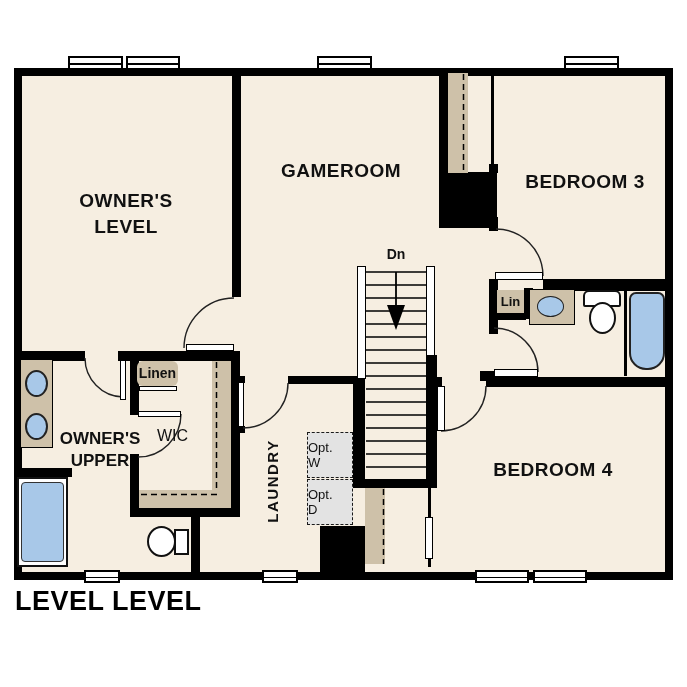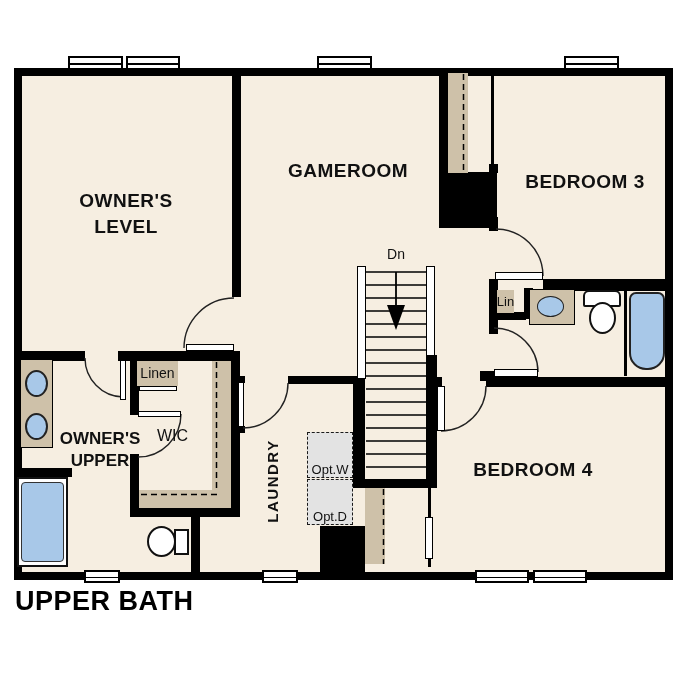--- a/index.html
+++ b/index.html
@@ -10,28 +10,28 @@
   .floor{background:#f6eee1;border:8px solid #000;}
   .wall{background:#000;}
   
   .tan{background:#cec1a9;}
   .blue{background:#a8c8e8;border:2px solid #222;}
   .white-fix{background:#fff;border:2px solid #111;}
   .window{background:#fff;border:2px solid #000;z-index:6;}
   .window:after{content:"";position:absolute;left:0;right:0;top:50%;height:1.5px;background:#000;}
   .leaf{background:#fff;border:1.5px solid #000;z-index:5;}
   .rail{background:#fff;border:1.5px solid #000;z-index:4;}
-  .optbox{background:#e3e3e3;border:1.6px dashed #1a1a1a;display:flex;flex-direction:row;
-          align-items:flex-end;justify-content:center;font-size:13px;line-height:15px;color:#111;}
+  .optbox{background:#e3e3e3;border:1.6px dashed #1a1a1a;display:flex;flex-direction:column;
+          align-items:flex-start;justify-content:center;font-size:13px;line-height:15px;color:#111;}
   
   .lbl{display:flex;flex-direction:column;align-items:center;justify-content:center;
        text-align:center;font-weight:bold;color:#111;z-index:7;}
   .room{font-size:19px;line-height:26px;letter-spacing:.5px;}
   .small{font-size:16px;line-height:20px;}
-  .tiny{font-size:13.5px;font-weight:normal;line-height:15px;}
+  .tiny{font-size:13.5px;font-weight:bold;line-height:15px;}
   .laundry-lbl{transform:rotate(-90deg);font-size:15px;letter-spacing:1.5px;}
   .title{font-size:27px;font-weight:bold;letter-spacing:.5px;color:#000;}
   svg.overlay{position:absolute;left:0;top:0;z-index:3;pointer-events:none;}
   .arrow{width:0;height:0;border-left:9px solid transparent;border-right:9px solid transparent;
          border-top:25px solid #000;z-index:4;}
   .ellipse{border-radius:50%;}
 </style>
 </head>
 <body>
 
@@ -80,25 +80,25 @@
   <div class="abs window" style="left:475px;top:570px;width:54px;height:13px;"></div>
   <div class="abs window" style="left:533px;top:570px;width:54px;height:13px;"></div>
 
   <div class="abs tan" style="left:20px;top:359px;width:33px;height:89px;border:1.5px solid #000;"></div>
   <div class="abs tan" style="left:448px;top:73px;width:20px;height:100px;"></div>
   <div class="abs tan" style="left:212px;top:361px;width:19px;height:131px;"></div>
   <div class="abs tan" style="left:139px;top:490px;width:92px;height:18px;"></div>
   <div class="abs tan" style="left:365px;top:488px;width:20px;height:76px;"></div>
   <div class="abs tan" style="left:529px;top:289px;width:46px;height:36px;border:1.5px solid #000;"></div>
 
-  <div class="abs tan lbl tiny" style="left:137px;top:361px;width:41px;height:25px;font-size:14px;">
+  <div class="abs tan lbl tiny" style="left:137px;top:361px;width:41px;height:25px;font-size:14px;border-radius:6px;">
     <span>Linen</span>
   </div>
   <div class="abs" style="left:139px;top:386px;width:38px;height:5px;background:#fff;border:1px solid #000;"></div>
-  <div class="abs tan lbl tiny" style="left:497px;top:290px;width:17px;height:23px;font-size:13px;">
+  <div class="abs tan lbl tiny" style="left:497px;top:290px;width:27px;height:23px;font-size:13px;">
     <span>Lin</span>
   </div>
 
   <div class="abs blue ellipse" style="left:25px;top:370px;width:23px;height:27px;"></div>
   <div class="abs blue ellipse" style="left:25px;top:413px;width:23px;height:27px;"></div>
   <div class="abs white-fix" style="left:17px;top:477px;width:51px;height:90px;"></div>
   <div class="abs blue" style="left:21px;top:482px;width:43px;height:80px;border:1px solid #333;border-radius:4px;"></div>
   <div class="abs white-fix ellipse" style="left:147px;top:526px;width:29px;height:31px;"></div>
   <div class="abs white-fix" style="left:174px;top:529px;width:15px;height:26px;"></div>
   <div class="abs blue ellipse" style="left:537px;top:296px;width:27px;height:21px;border-width:1.5px;"></div>
@@ -145,40 +145,40 @@
     <path d="M463.5 74V172" fill="none" stroke="#000" stroke-width="1.5" stroke-dasharray="6 4"></path>
     <path d="M216.5 362V491" fill="none" stroke="#000" stroke-width="1.5" stroke-dasharray="6 4"></path>
     <path d="M141 494.5H217" fill="none" stroke="#000" stroke-width="1.5" stroke-dasharray="6 4"></path>
     <path d="M383.5 489V564" fill="none" stroke="#000" stroke-width="1.5" stroke-dasharray="6 4"></path>
   </svg>
 
   <div class="abs lbl room" style="left:40px;top:187px;width:172px;height:54px;">
     <span>OWNER'S</span>
     <span>LEVEL</span>
   </div>
-  <div class="abs lbl room" style="left:262px;top:158px;width:172px;height:26px;">
+  <div class="abs lbl room" style="left:255px;top:158px;width:172px;height:26px;">
     <span>GAMEROOM</span>
   </div>
   <div class="abs lbl room" style="left:495px;top:169px;width:180px;height:26px;">
     <span>BEDROOM 3</span>
   </div>
-  <div class="abs lbl room" style="left:443px;top:457px;width:180px;height:26px;">
+  <div class="abs lbl room" style="left:463px;top:457px;width:180px;height:26px;">
     <span>BEDROOM 4</span>
   </div>
   <div class="abs lbl" style="left:45px;top:428px;width:110px;height:44px;font-size:17px;line-height:22px;">
     <span>OWNER'S</span>
     <span>UPPER</span>
   </div>
   <div class="abs lbl small" style="left:145px;top:426px;width:55px;height:20px;font-weight:normal;">
     <span>WIC</span>
   </div>
   <div class="abs lbl laundry-lbl" style="left:222px;top:471px;width:100px;height:20px;">
     <span>LAUNDRY</span>
   </div>
   <div class="abs lbl tiny" style="left:378px;top:246px;width:36px;height:16px;font-size:14px;">
     <span>Dn</span>
   </div>
 
   <div class="abs title" style="left:15px;top:586px;">
-    <span>UPPER BATH</span>
+    <span>LEVEL LEVEL</span>
   </div>
 
 </div>
 
 </body></html>

